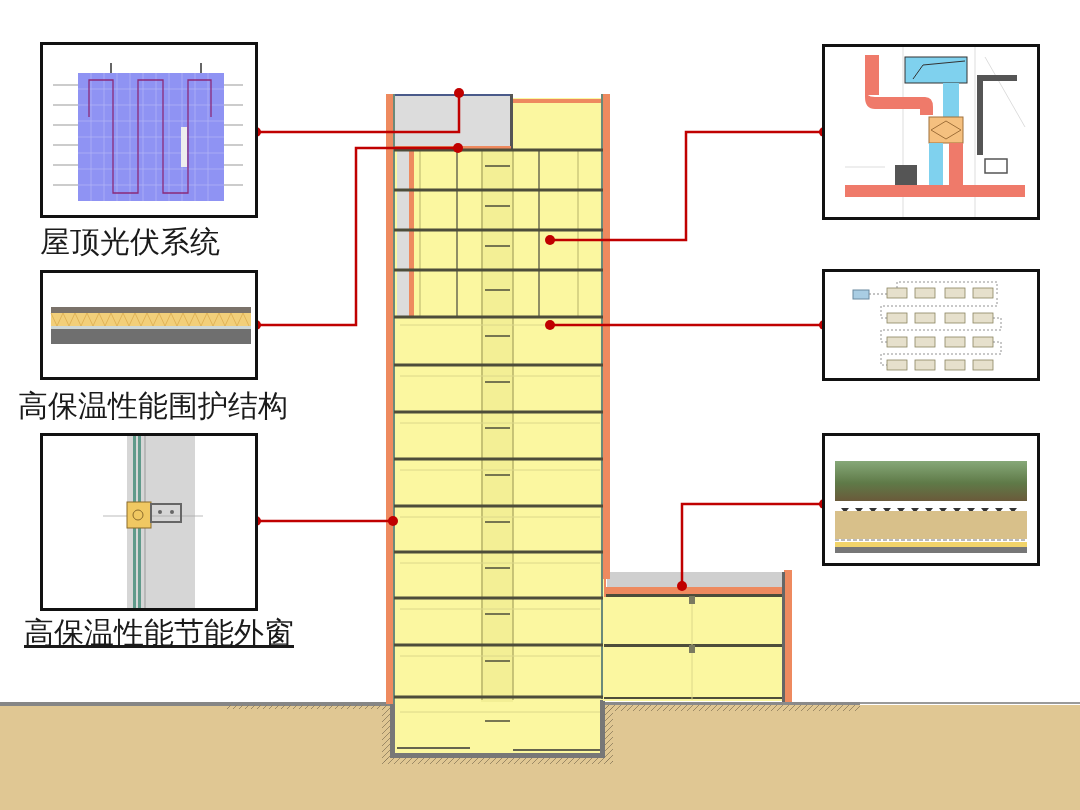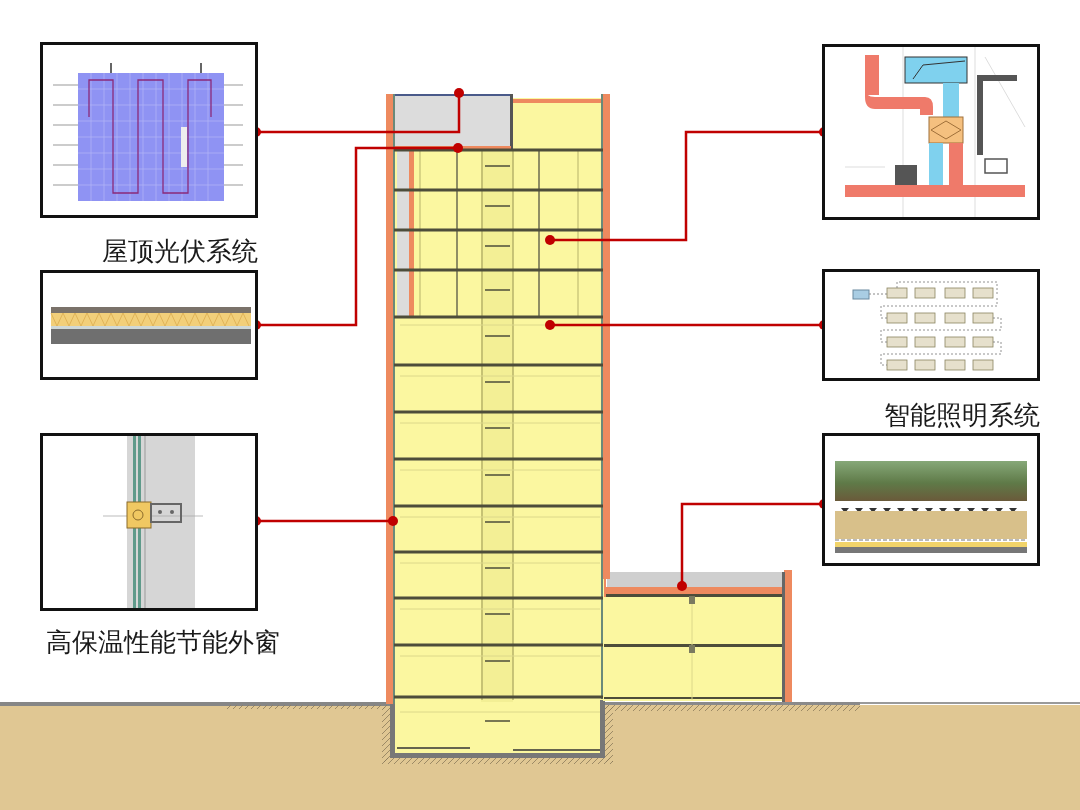--- a/index.html
+++ b/index.html
@@ -1,20 +1,20 @@
 <!DOCTYPE html>
 <html><head>
 <meta charset="utf-8">
 <style>
   html, body { margin:0; padding:0; }
   body { width:1080px; height:810px; background:#ffffff; position:relative; overflow:hidden;
          font-family:"DejaVu Sans", "Liberation Sans", sans-serif; }
   .canvas { position:absolute; left:0; top:0; width:1080px; height:810px; }
   .panel { position:absolute; border:3px solid #111; background:#fff; box-sizing:border-box; overflow:hidden; }
-  .caption { position:absolute; font-size:26px; color:#1a1a1a; white-space:nowrap; text-align:right; letter-spacing:0px;margin-top:12px; }
+  .caption { position:absolute; font-size:30px; color:#1a1a1a; white-space:nowrap; text-align:left; letter-spacing:0px; }
   svg { display:block; }
 </style>
 </head>
 <body>
 
 <div class="canvas">
 
   <svg width="1080" height="810" viewBox="0 0 1080 810" style="position:absolute;left:0;top:0;">
     <defs>
       <pattern id="hatch" width="6" height="6" patternUnits="userSpaceOnUse">
@@ -192,36 +192,37 @@
 
   <div class="panel" style="left:40px;top:270px;width:218px;height:110px;">
     <svg width="212" height="104" viewBox="0 0 212 104">
       <rect x="8" y="34" width="200" height="6" fill="#7a726a"></rect>
       <rect x="8" y="40" width="200" height="13" fill="#f2cf7a"></rect>
       <path d="M8 40 L14 53 L20 40 L26 53 L32 40 L38 53 L44 40 L50 53 L56 40 L62 53 L68 40 L74 53 L80 40 L86 53 L92 40 L98 53 L104 40 L110 53 L116 40 L122 53 L128 40 L134 53 L140 40 L146 53 L152 40 L158 53 L164 40 L170 53 L176 40 L182 53 L188 40 L194 53 L200 40 L206 53" fill="none" stroke="#d9a84a" stroke-width="0.7"></path>
       <rect x="8" y="53" width="200" height="3" fill="#cfd8d8"></rect>
       <rect x="8" y="56" width="200" height="15" fill="#6f6f6f"></rect>
     </svg>
   </div>
+  <div class="caption" style="left:18px;top:386px;width:262px;">高保温性能围护结构</div>
 
   <div class="panel" style="left:40px;top:433px;width:218px;height:178px;">
     <svg width="212" height="172" viewBox="0 0 212 172">
       <rect x="84" y="0" width="68" height="172" fill="#d6d6d6"></rect>
       <rect x="90" y="0" width="3" height="172" fill="#5f9a8a"></rect>
       <rect x="95" y="0" width="3" height="172" fill="#5f9a8a"></rect>
       <line x1="102" y1="0" x2="102" y2="172" stroke="#999" stroke-width="1"></line>
       <line x1="60" y1="80" x2="160" y2="80" stroke="#aaa" stroke-width="0.8"></line>
       <rect x="84" y="66" width="24" height="26" fill="#f0c862" stroke="#8a6a2a" stroke-width="1"></rect>
       <circle cx="95" cy="79" r="5" fill="none" stroke="#8a6a2a" stroke-width="1"></circle>
       <rect x="108" y="68" width="30" height="18" fill="none" stroke="#666" stroke-width="2"></rect>
       <circle cx="117" cy="76" r="2" fill="#666"></circle>
         <circle cx="129" cy="76" r="2" fill="#666"></circle>
     </svg>
   </div>
-  <div class="caption" style="left:18px;top:613px;width:262px;">高保温性能节能外窗</div>
+  <div class="caption" style="left:24px;top:613px;width:262px;text-decoration:underline;">高保温性能节能外窗</div>
 
   <div class="panel" style="left:822px;top:44px;width:218px;height:176px;">
     <svg width="212" height="170" viewBox="0 0 212 170">
       <g stroke="#ddd" stroke-width="1" fill="none">
         <line x1="78" y1="0" x2="78" y2="170"></line>
           <line x1="150" y1="0" x2="150" y2="170"></line>
         <line x1="160" y1="10" x2="200" y2="80"></line>
           <line x1="20" y1="120" x2="60" y2="120"></line>
       </g>
       <rect x="40" y="8" width="14" height="40" fill="#ef7a6a"></rect>
@@ -264,21 +265,20 @@
           <rect x="148" y="88" width="20" height="10"></rect>
       </g>
       <g fill="none" stroke="#777" stroke-dasharray="2,2" stroke-width="0.8">
         <polyline points="72,16 72,10 172,10 172,22"></polyline>
         <polyline points="172,26 172,34 56,34 56,46 62,46"></polyline>
         <polyline points="168,46 176,46 176,58 56,58 56,70 62,70"></polyline>
         <polyline points="168,70 176,70 176,82 56,82 56,93 62,93"></polyline>
       </g>
     </svg>
   </div>
-  <div class="caption" style="left:822px;top:386px;width:218px;">智能照明系统</div>
 
   <div class="panel" style="left:822px;top:433px;width:218px;height:133px;">
     <svg width="212" height="127" viewBox="0 0 212 127">
       <defs>
         <linearGradient id="grass" x1="0" y1="0" x2="0" y2="1">
           <stop offset="0" stop-color="#86a878"></stop>
           <stop offset="0.55" stop-color="#5f7a48"></stop>
           <stop offset="1" stop-color="#6a5a3a"></stop>
         </linearGradient>
       </defs>

